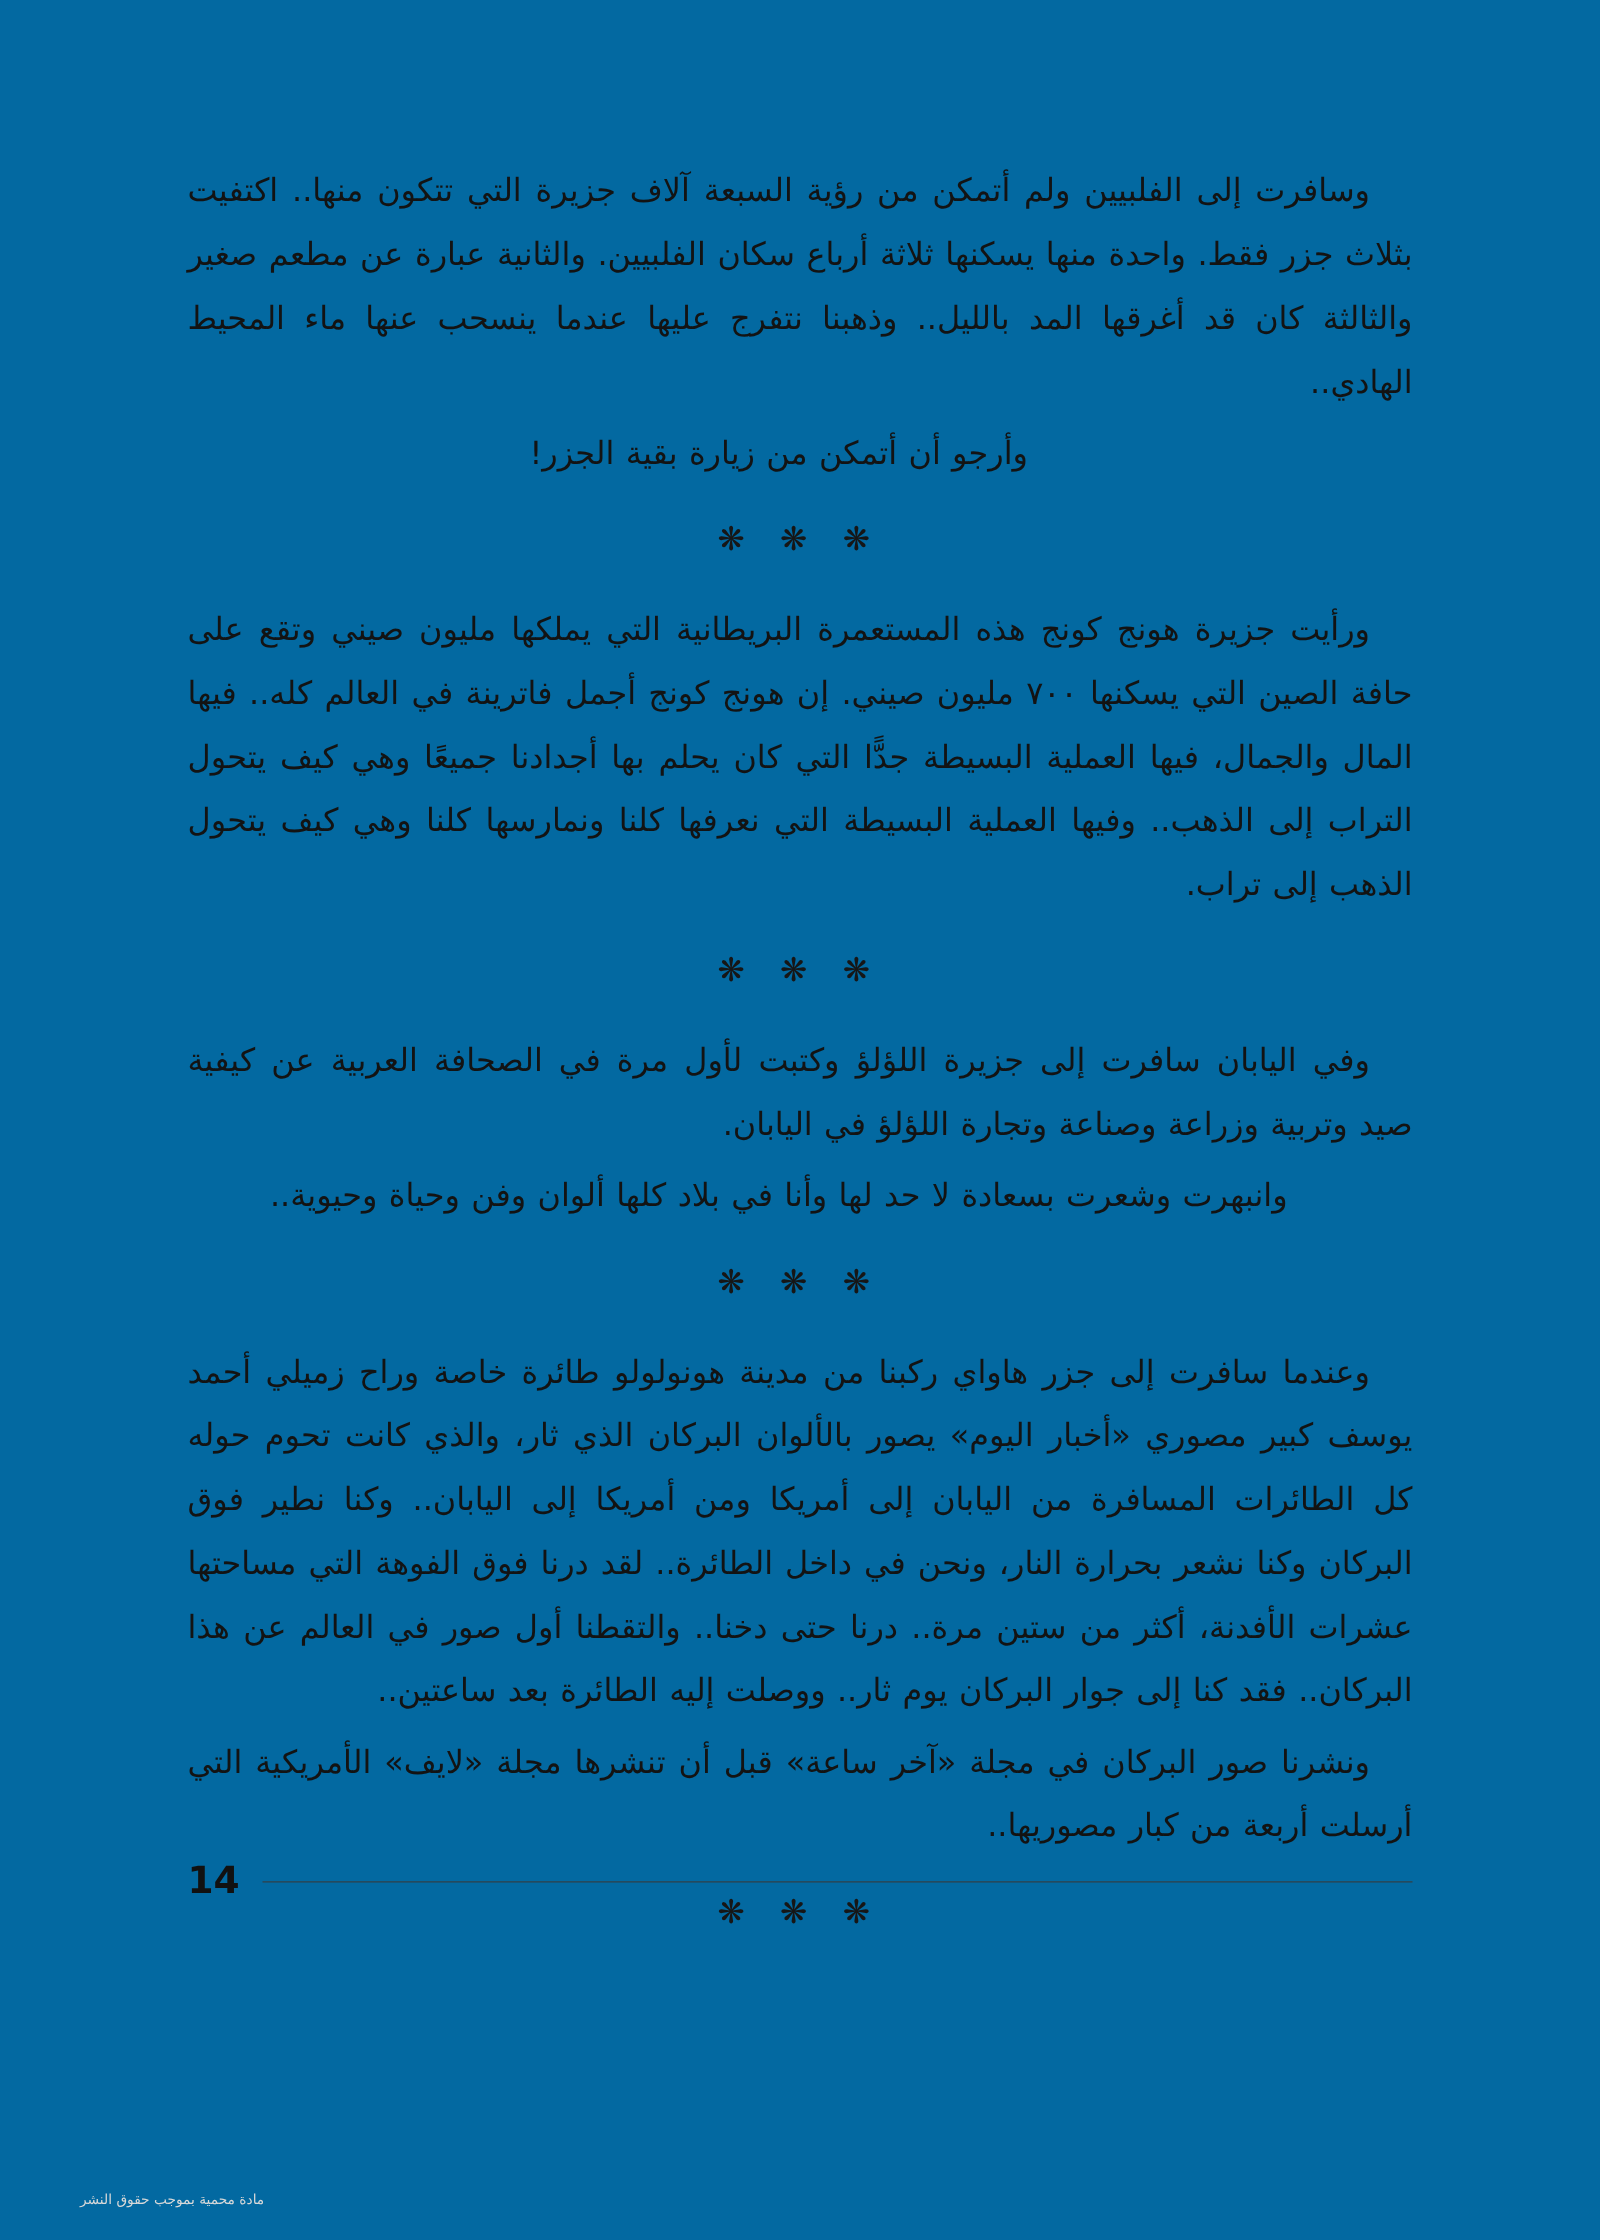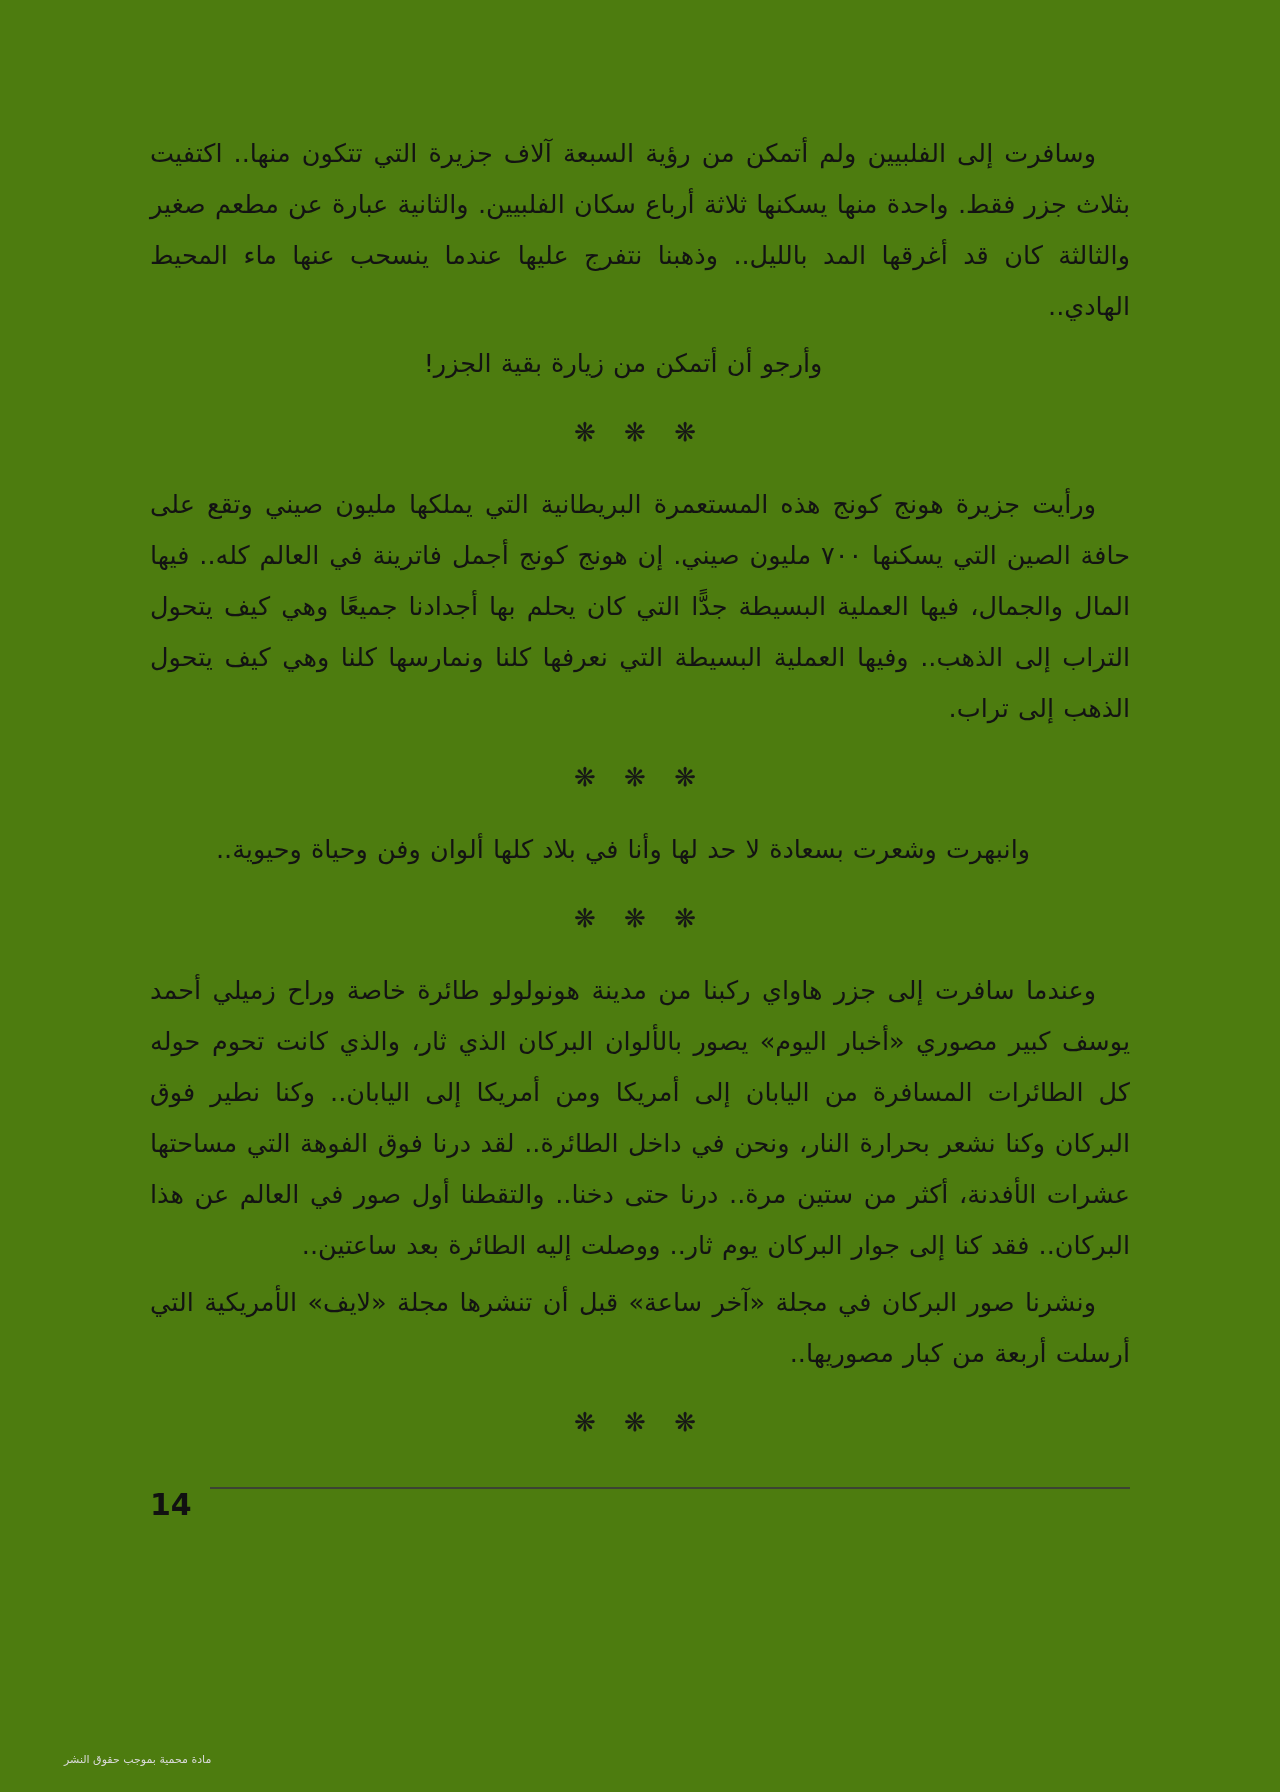--- a/index.html
+++ b/index.html
@@ -11,21 +11,21 @@
     width: 1280px;
     height: 1792px;
     position: relative;
     font-family: "DejaVu Sans", sans-serif;
     overflow: hidden;
   }
 
   .page {
     position: absolute;
     inset: 0;
-    background: #4d7c0f;
+    background: #0369a1;
   }
 
   .content {
     position: absolute;
     top: 128px;
     right: 150px;
     left: 150px;
     direction: rtl;
     text-align: justify;
     text-justify: inter-word;
@@ -66,21 +66,21 @@
     height: 120px;
   }
 
   .footer-inner {
     position: absolute;
     bottom: 268px;
     right: 150px;
     left: 150px;
     display: flex;
     flex-direction: row-reverse;
-    align-items: flex-start;
+    align-items: center;
     gap: 18px;
   }
 
   .page-number {
     font-family: "DejaVu Sans", "Liberation Sans", sans-serif;
     font-size: 30px;
     font-weight: 700;
     color: #111;
     direction: ltr;
     flex: 0 0 auto;
@@ -116,20 +116,21 @@
     <p class="para indent">وسافرت إلى الفلبيين ولم أتمكن من رؤية السبعة آلاف جزيرة التي تتكون منها.. اكتفيت بثلاث جزر فقط. واحدة منها يسكنها ثلاثة أرباع سكان الفلبيين. والثانية عبارة عن مطعم صغير والثالثة كان قد أغرقها المد بالليل.. وذهبنا نتفرج عليها عندما ينسحب عنها ماء المحيط الهادي..</p>
 
     <p class="para indent" style="text-align:left;text-align-last:center;">وأرجو أن أتمكن من زيارة بقية الجزر!</p>
 
     <div class="divider">❋ ❋ ❋</div>
 
     <p class="para indent">ورأيت جزيرة هونج كونج هذه المستعمرة البريطانية التي يملكها مليون صيني وتقع على حافة الصين التي يسكنها ٧٠٠ مليون صيني. إن هونج كونج أجمل فاترينة في العالم كله.. فيها المال والجمال، فيها العملية البسيطة جدًّا التي كان يحلم بها أجدادنا جميعًا وهي كيف يتحول التراب إلى الذهب.. وفيها العملية البسيطة التي نعرفها كلنا ونمارسها كلنا وهي كيف يتحول الذهب إلى تراب.</p>
 
     <div class="divider">❋ ❋ ❋</div>
 
+    <p class="para indent">وفي اليابان سافرت إلى جزيرة اللؤلؤ وكتبت لأول مرة في الصحافة العربية عن كيفية صيد وتربية وزراعة وصناعة وتجارة اللؤلؤ في اليابان.</p>
 
     <p class="para indent" style="text-align:center;text-align-last:center;">وانبهرت وشعرت بسعادة لا حد لها وأنا في بلاد كلها ألوان وفن وحياة وحيوية..</p>
 
     <div class="divider">❋ ❋ ❋</div>
 
     <p class="para indent">وعندما سافرت إلى جزر هاواي ركبنا من مدينة هونولولو طائرة خاصة وراح زميلي أحمد يوسف كبير مصوري «أخبار اليوم» يصور بالألوان البركان الذي ثار، والذي كانت تحوم حوله كل الطائرات المسافرة من اليابان إلى أمريكا ومن أمريكا إلى اليابان.. وكنا نطير فوق البركان وكنا نشعر بحرارة النار، ونحن في داخل الطائرة.. لقد درنا فوق الفوهة التي مساحتها عشرات الأفدنة، أكثر من ستين مرة.. درنا حتى دخنا.. والتقطنا أول صور في العالم عن هذا البركان.. فقد كنا إلى جوار البركان يوم ثار.. ووصلت إليه الطائرة بعد ساعتين..</p>
 
     <p class="para indent">ونشرنا صور البركان في مجلة «آخر ساعة» قبل أن تنشرها مجلة «لايف» الأمريكية التي أرسلت أربعة من كبار مصوريها..</p>
 
     <div class="divider">❋ ❋ ❋</div>

